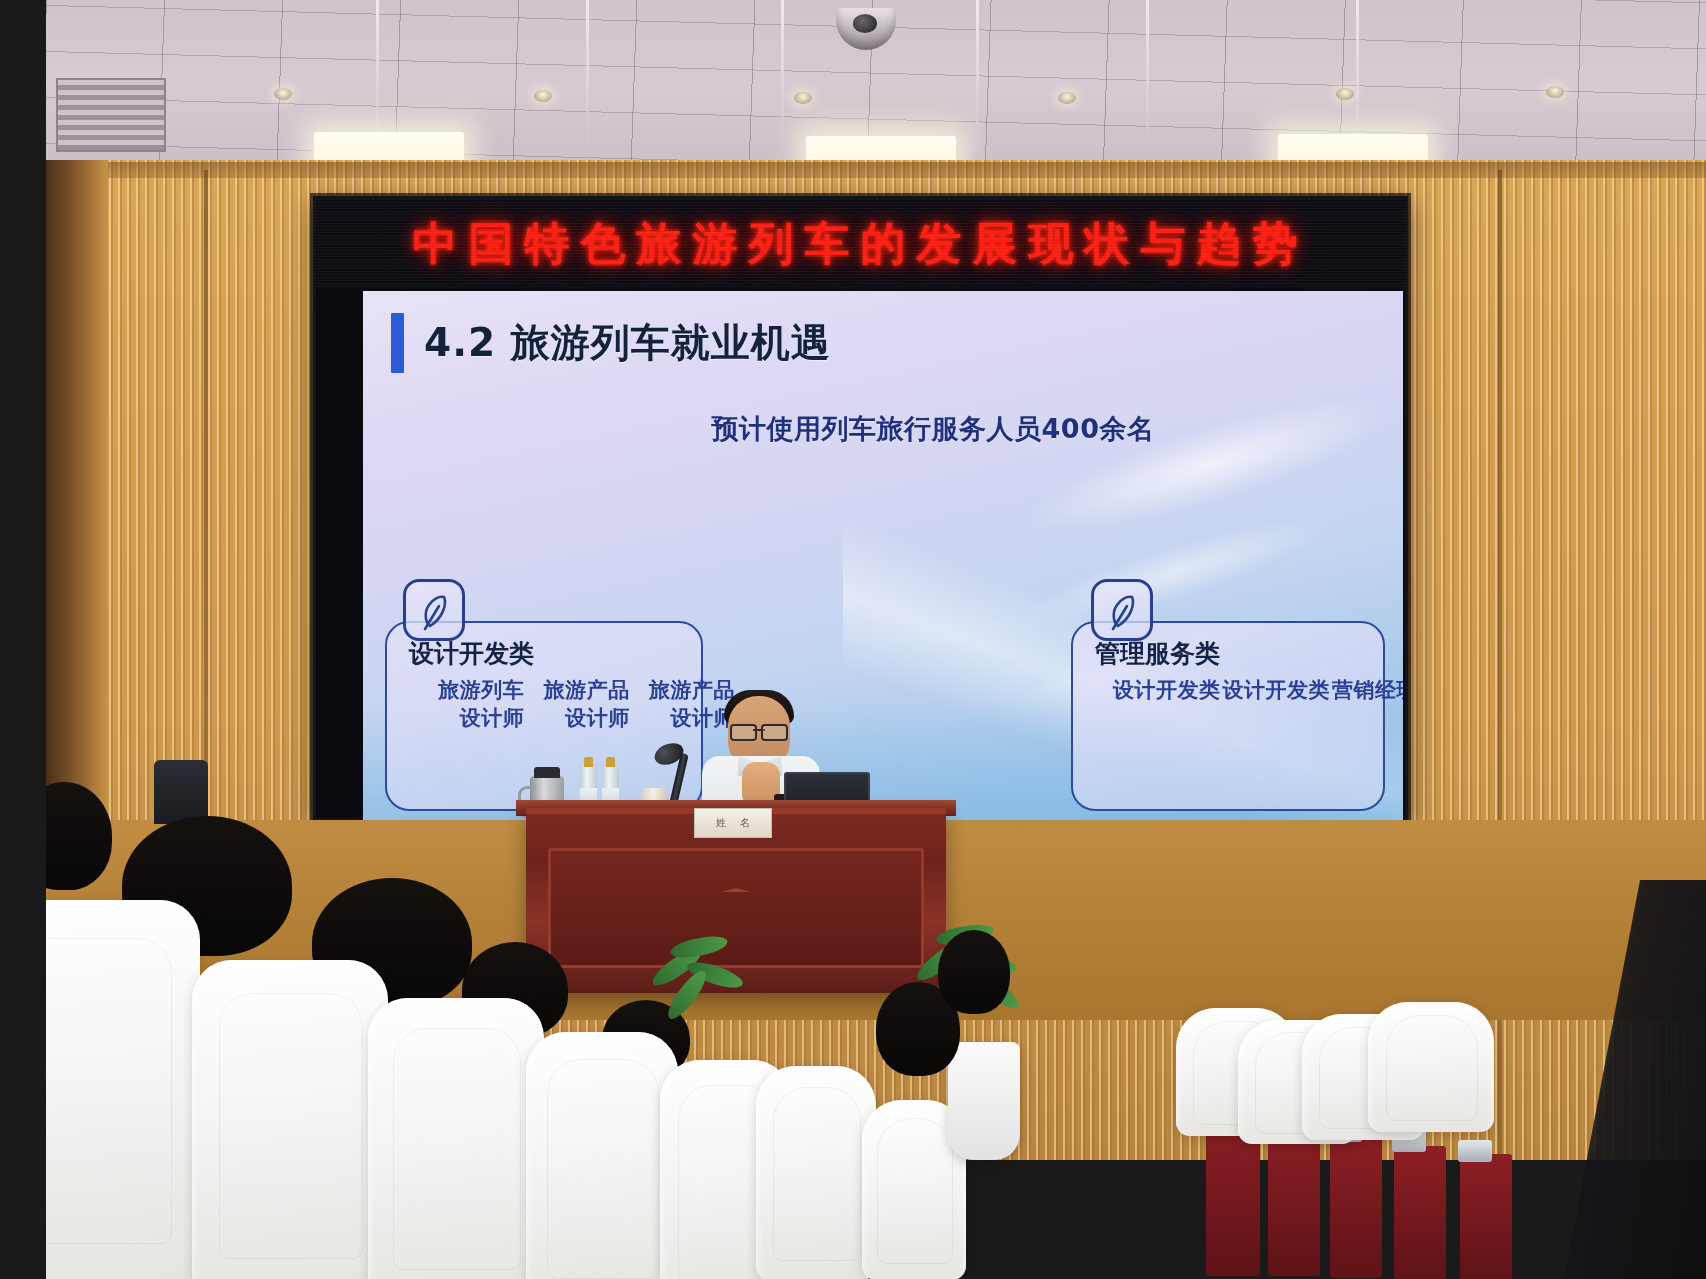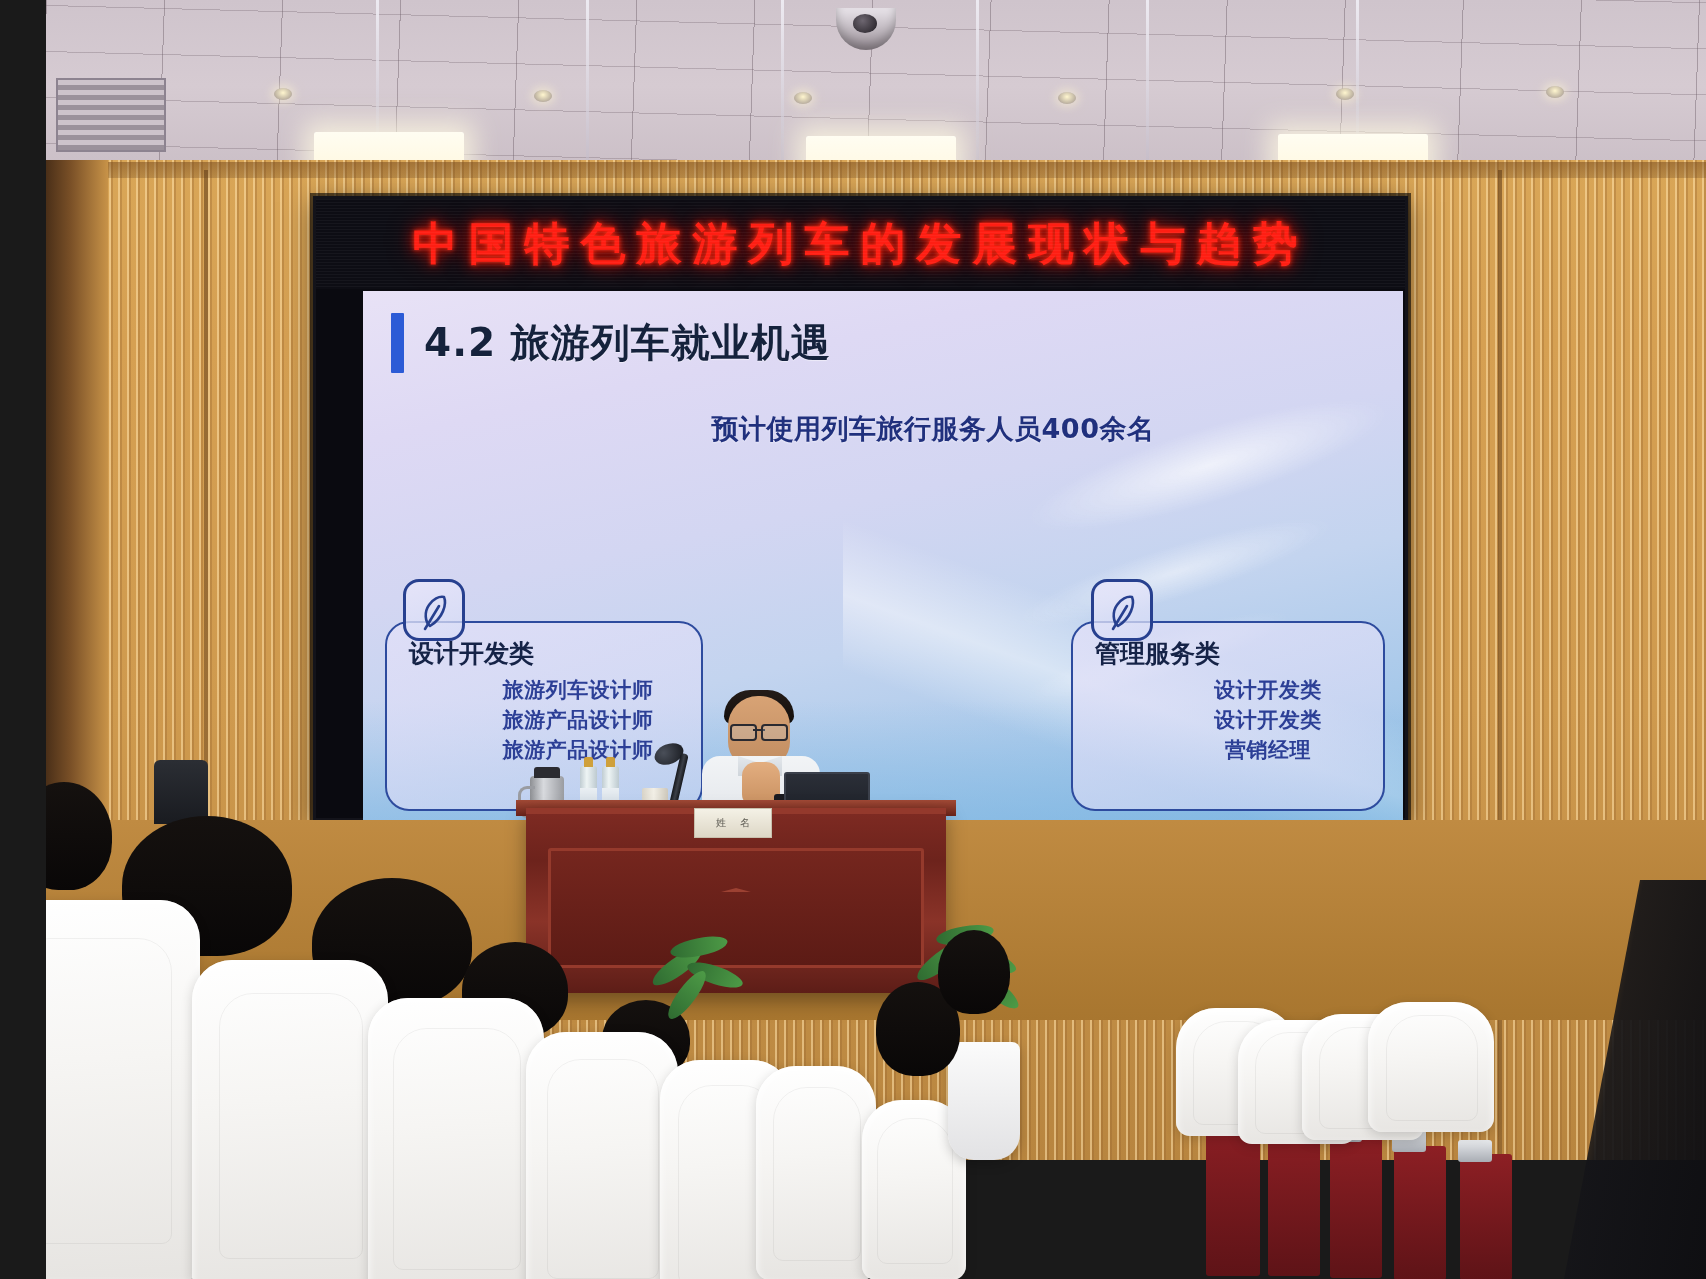--- a/index.html
+++ b/index.html
@@ -95,21 +95,21 @@
   .card.c3 { left:686px; width:314px; }
 
   .badge { position:absolute; top:-44px; width:62px; height:62px; border-radius:16px;
     border:3px solid #27408f; background:linear-gradient(160deg,rgba(232,230,250,.85),rgba(214,220,246,.7)); }
   .badge.b1 { left:16px; } .badge.b2 { left:16px; } .badge.b3 { left:18px; }
   .badge svg { position:absolute; left:11px; top:10px; }
 
   .card-title { position:absolute; left:22px; top:14px; font-size:25px; font-weight:700;
     color:#152347; font-family:"DejaVu Sans",sans-serif; }
   .card-list { position:absolute; left:0; top:54px; width:100%;
-    display:flex; flex-direction:column; align-items:center; gap:2px;text-align:right; }
+    display:flex; flex-direction:row; align-items:center; gap:2px;text-align:right; }
   .card-item { font-size:21px; font-weight:700; color:#2c3f96; letter-spacing:.5px;
     font-family:"DejaVu Sans",sans-serif; line-height:1.33; }
   .c1 .card-list { transform:translateX(34px); }
   .c2 .card-list { transform:translateX(46px); gap:0; top:48px; }
   .c2 .card-item { line-height:1.28; }
   .c3 .card-list { transform:translateX(40px); }
 
   
   .stage-base { position:absolute; left:0; top:820px; width:1706px; height:200px;
     background:linear-gradient(180deg,#c08b42,#a8762f); }

